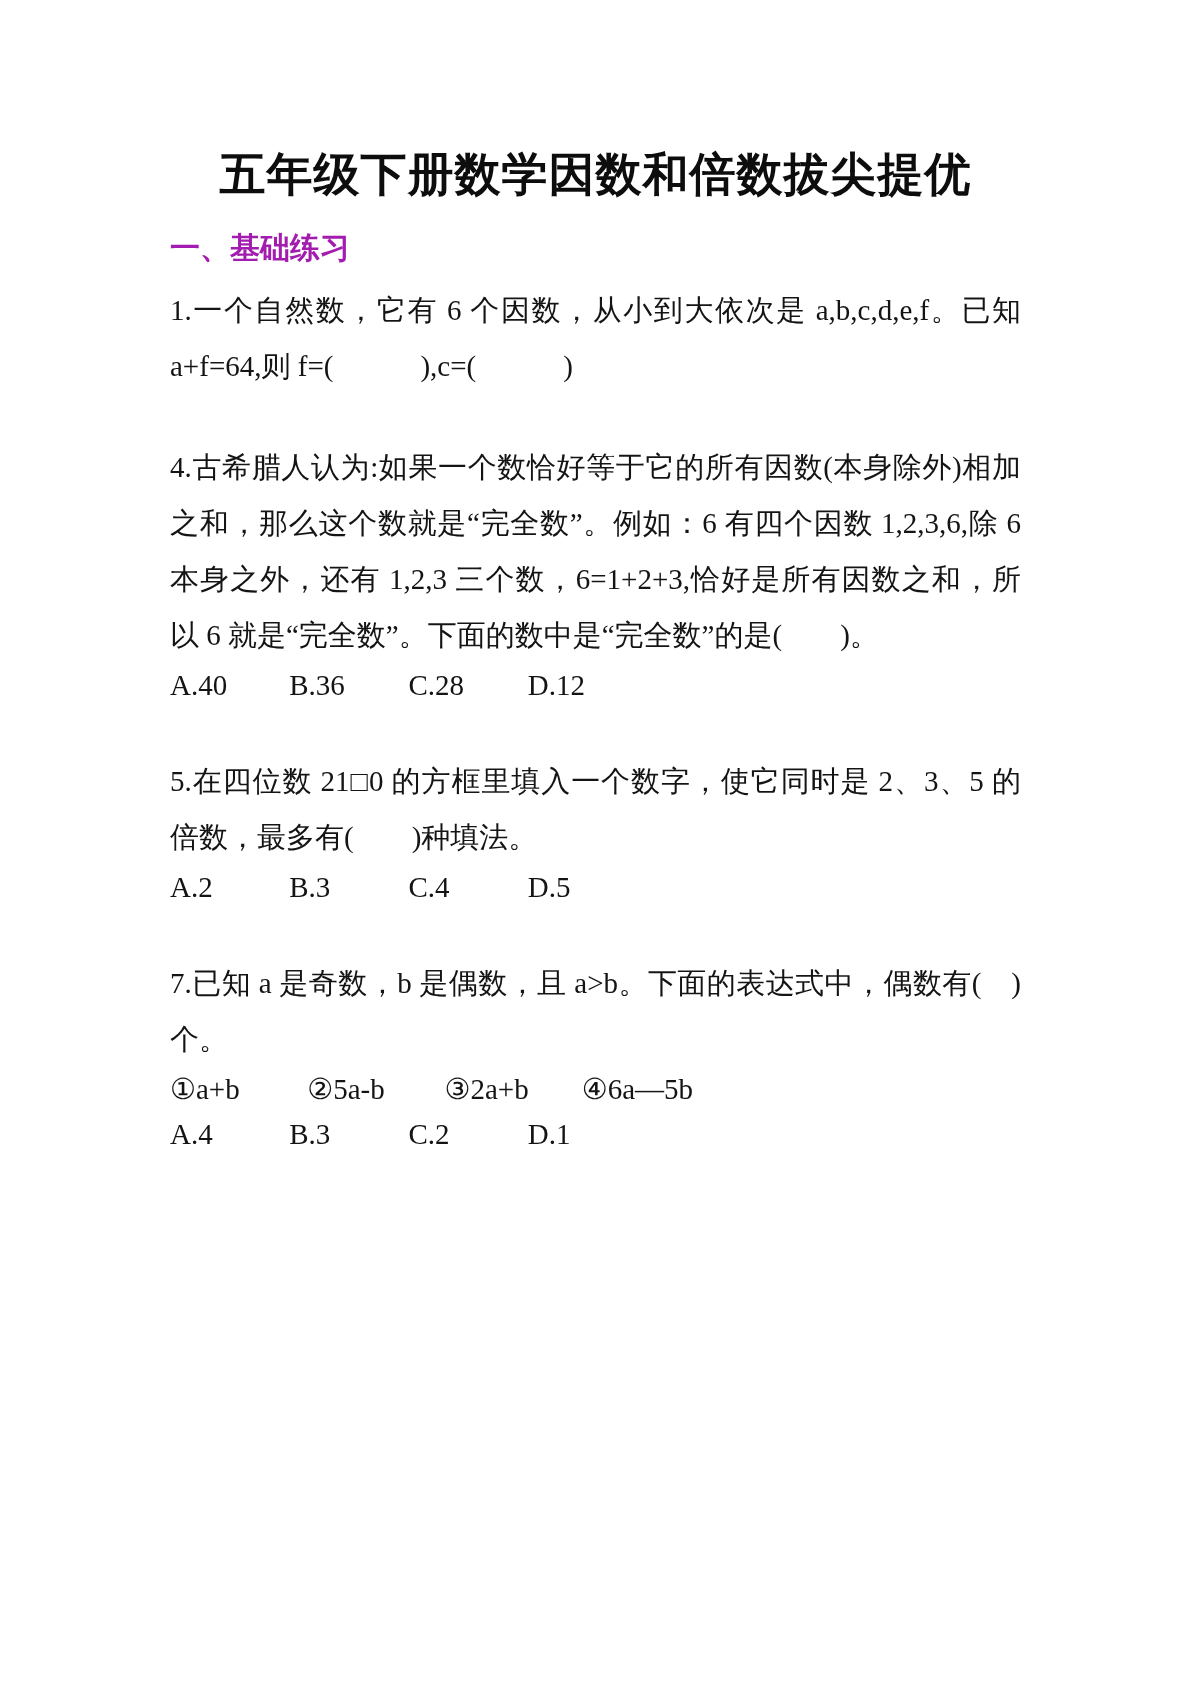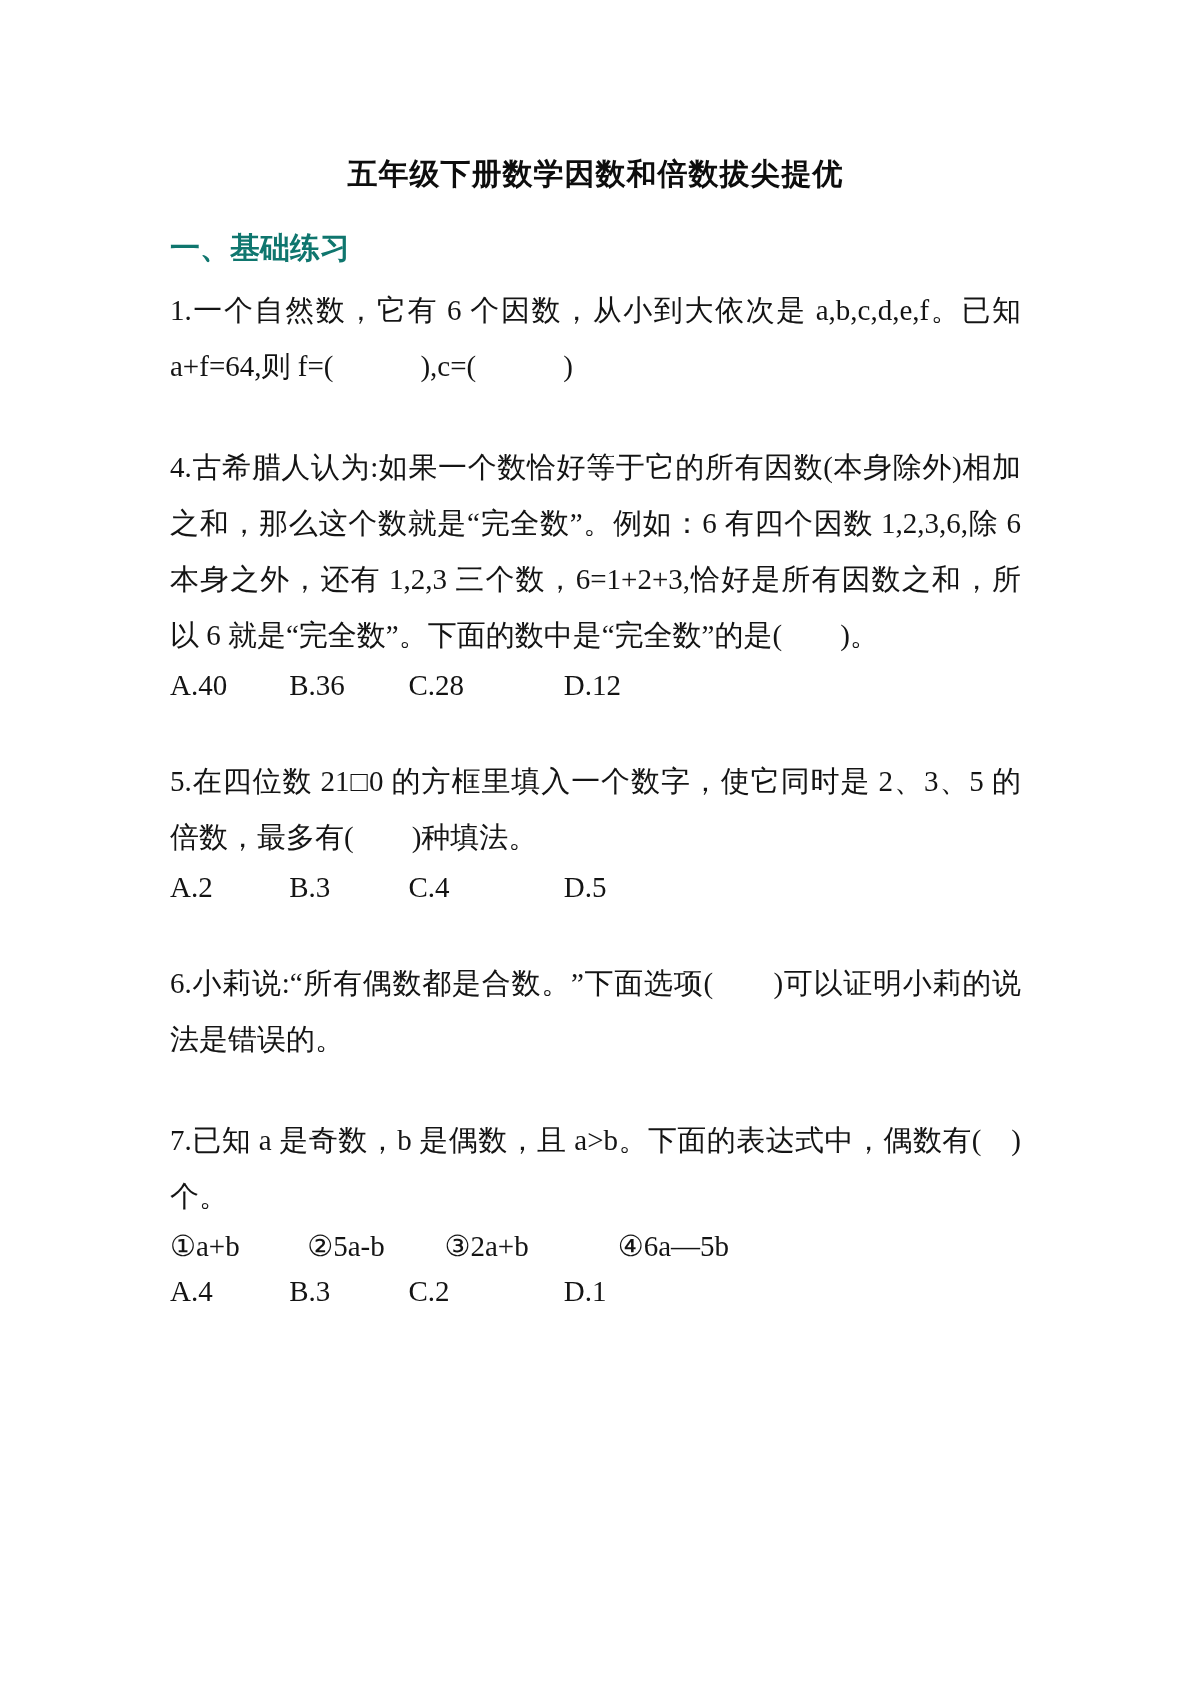--- a/index.html
+++ b/index.html
@@ -17,32 +17,32 @@
     padding: 148px 170px 0 170px;
     color: #141414;
     font-family: "Liberation Serif", "DejaVu Serif", serif;
     overflow: hidden;
   }
   .doc-title {
     margin: 0 0 28px 0;
     text-align: center;
     font-family: "Liberation Sans", "DejaVu Sans", sans-serif;
     font-weight: 900;
-    font-size: 30px;
+    font-size: 46px;
     line-height: 52px;
     letter-spacing: 1px;
     color: #0d0d0d;
   }
   .section-heading {
     margin: 0 0 14px 0;
     font-family: "Liberation Sans", "DejaVu Sans", sans-serif;
     font-weight: 900;
     font-size: 30px;
     line-height: 40px;
-    color: #0f766e;
+    color: #a21caf;
   }
   .question {
     margin: 0 0 45px 0;
   }
   .q-text {
     margin: 0;
     font-size: 29px;
     line-height: 56px;
     text-align: justify;
     text-justify: inter-ideograph;
@@ -58,21 +58,20 @@
     display: inline-block;
     min-width: 112px;
   }
   .q-row .expr {
     display: inline-block;
     min-width: 130px;
   }
   .q-row .opt:last-child,
   .q-row .expr:last-child {
     min-width: 0;
-    margin-left: 36px;
   }
 </style>
 </head>
 <body>
 
 <div class="page">
 
   <h1 class="doc-title">五年级下册数学因数和倍数拔尖提优</h1>
 
   <h2 class="section-heading">一、基础练习</h2>
@@ -97,21 +96,20 @@
     <p class="q-text">5.在四位数 21□0 的方框里填入一个数字，使它同时是 2、3、5 的倍数，最多有(　　)种填法。</p>
     <p class="q-row">
       <span class="opt">A.2</span>
       <span class="opt">B.3</span>
       <span class="opt">C.4</span>
       <span class="opt">D.5</span>
     </p>
   </section>
 
   <section class="question">
-    <p class="q-text">6.小莉说:“所有偶数都是合数。”下面选项(　　)可以证明小莉的说法是错误的。</p>
   </section>
 
   <section class="question">
     <p class="q-text">7.已知 a 是奇数，b 是偶数，且 a&gt;b。下面的表达式中，偶数有(　)个。</p>
     <p class="q-row">
       <span class="expr">①a+b</span>
       <span class="expr">②5a-b</span>
       <span class="expr">③2a+b</span>
       <span class="expr">④6a—5b</span>
     </p>

